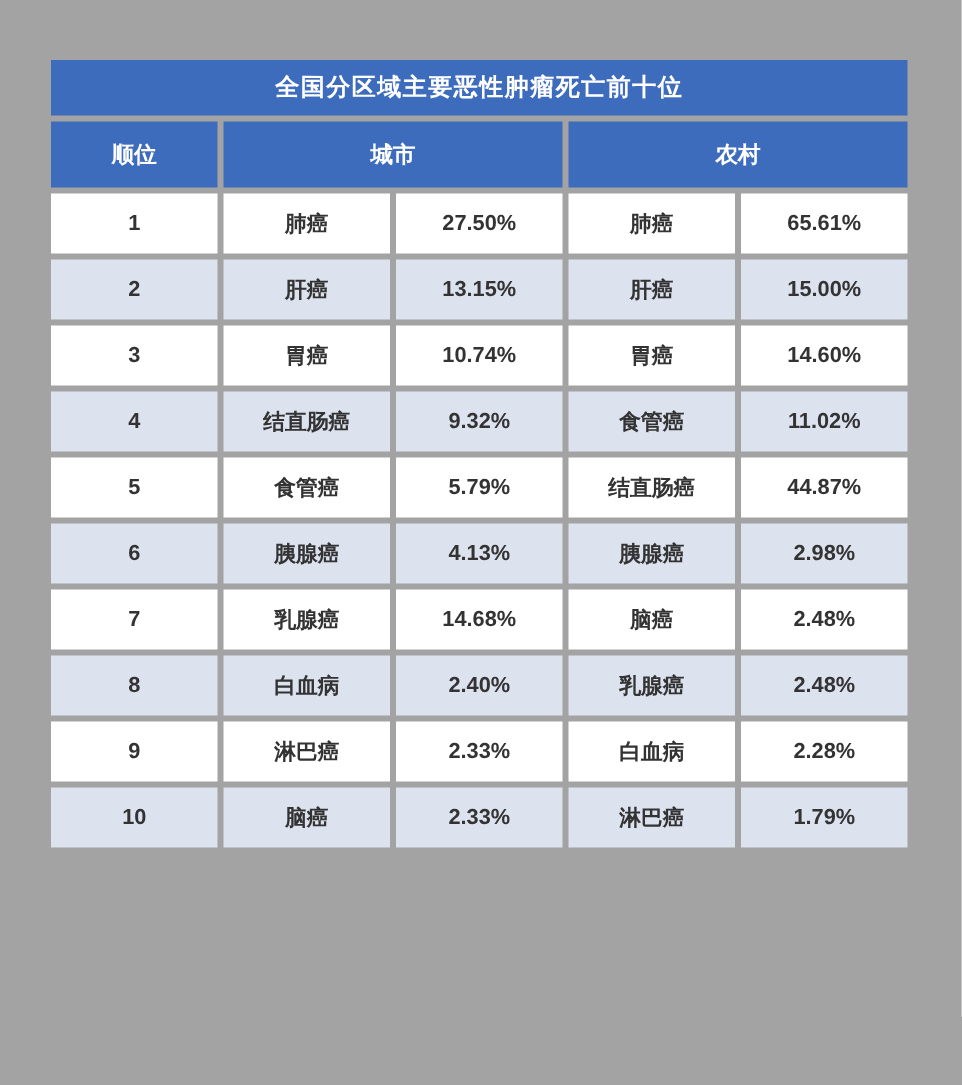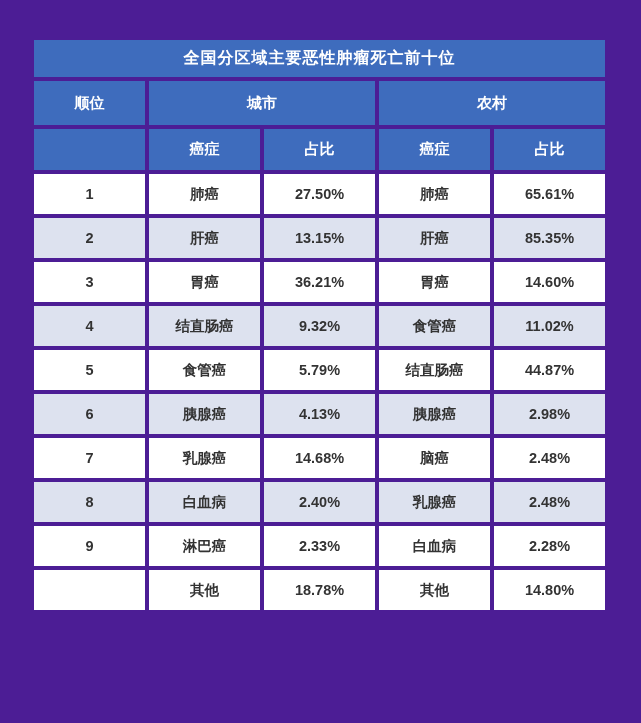--- a/index.html
+++ b/index.html
@@ -5,21 +5,21 @@
   * { margin: 0; padding: 0; box-sizing: border-box; }
   html, body {
     width: 641px;
     height: 723px;
     background: #ffffff;
     font-family: "Liberation Sans", "DejaVu Sans", sans-serif;
   }
   .page {
     width: 641px;
     height: 723px;
-    background: #4c1d95;
+    background: #a3a3a3;
     padding: 36px 30px 0 30px;
   }
   table.cancer-table {
     width: 579px;
     border-collapse: separate;
     border-spacing: 4px;
     table-layout: fixed;
   }
   table.cancer-table col { width: 20%; }
   th, td {
@@ -69,47 +69,40 @@
     </colgroup>
     <thead>
       <tr class="title-row">
         <th colspan="5" class="title-cell">全国分区域主要恶性肿瘤死亡前十位</th>
       </tr>
       <tr class="group-header-row">
         <th class="hdr">顺位</th>
         <th colspan="2" class="hdr">城市</th>
         <th colspan="2" class="hdr">农村</th>
       </tr>
-      <tr class="sub-header-row">
-        <th class="hdr"></th>
-        <th class="hdr">癌症</th>
-        <th class="hdr">占比</th>
-        <th class="hdr">癌症</th>
-        <th class="hdr">占比</th>
-      </tr>
     </thead>
     <tbody id="table-body">
         <tr>
           <td>1</td>
           <td>肺癌</td>
           <td>27.50%</td>
           <td>肺癌</td>
           <td>65.61%</td>
         </tr>
         <tr class="alt">
           <td>2</td>
           <td>肝癌</td>
           <td>13.15%</td>
           <td>肝癌</td>
-          <td>85.35%</td>
+          <td>15.00%</td>
         </tr>
         <tr>
           <td>3</td>
           <td>胃癌</td>
-          <td>36.21%</td>
+          <td>10.74%</td>
           <td>胃癌</td>
           <td>14.60%</td>
         </tr>
         <tr class="alt">
           <td>4</td>
           <td>结直肠癌</td>
           <td>9.32%</td>
           <td>食管癌</td>
           <td>11.02%</td>
         </tr>
@@ -141,22 +134,22 @@
           <td>乳腺癌</td>
           <td>2.48%</td>
         </tr>
         <tr>
           <td>9</td>
           <td>淋巴癌</td>
           <td>2.33%</td>
           <td>白血病</td>
           <td>2.28%</td>
         </tr>
-        <tr>
-          <td></td>
-          <td>其他</td>
-          <td>18.78%</td>
-          <td>其他</td>
-          <td>14.80%</td>
+        <tr class="alt">
+          <td>10</td>
+          <td>脑癌</td>
+          <td>2.33%</td>
+          <td>淋巴癌</td>
+          <td>1.79%</td>
         </tr>
       </tbody>
   </table>
 </div>
 
 </body></html>

